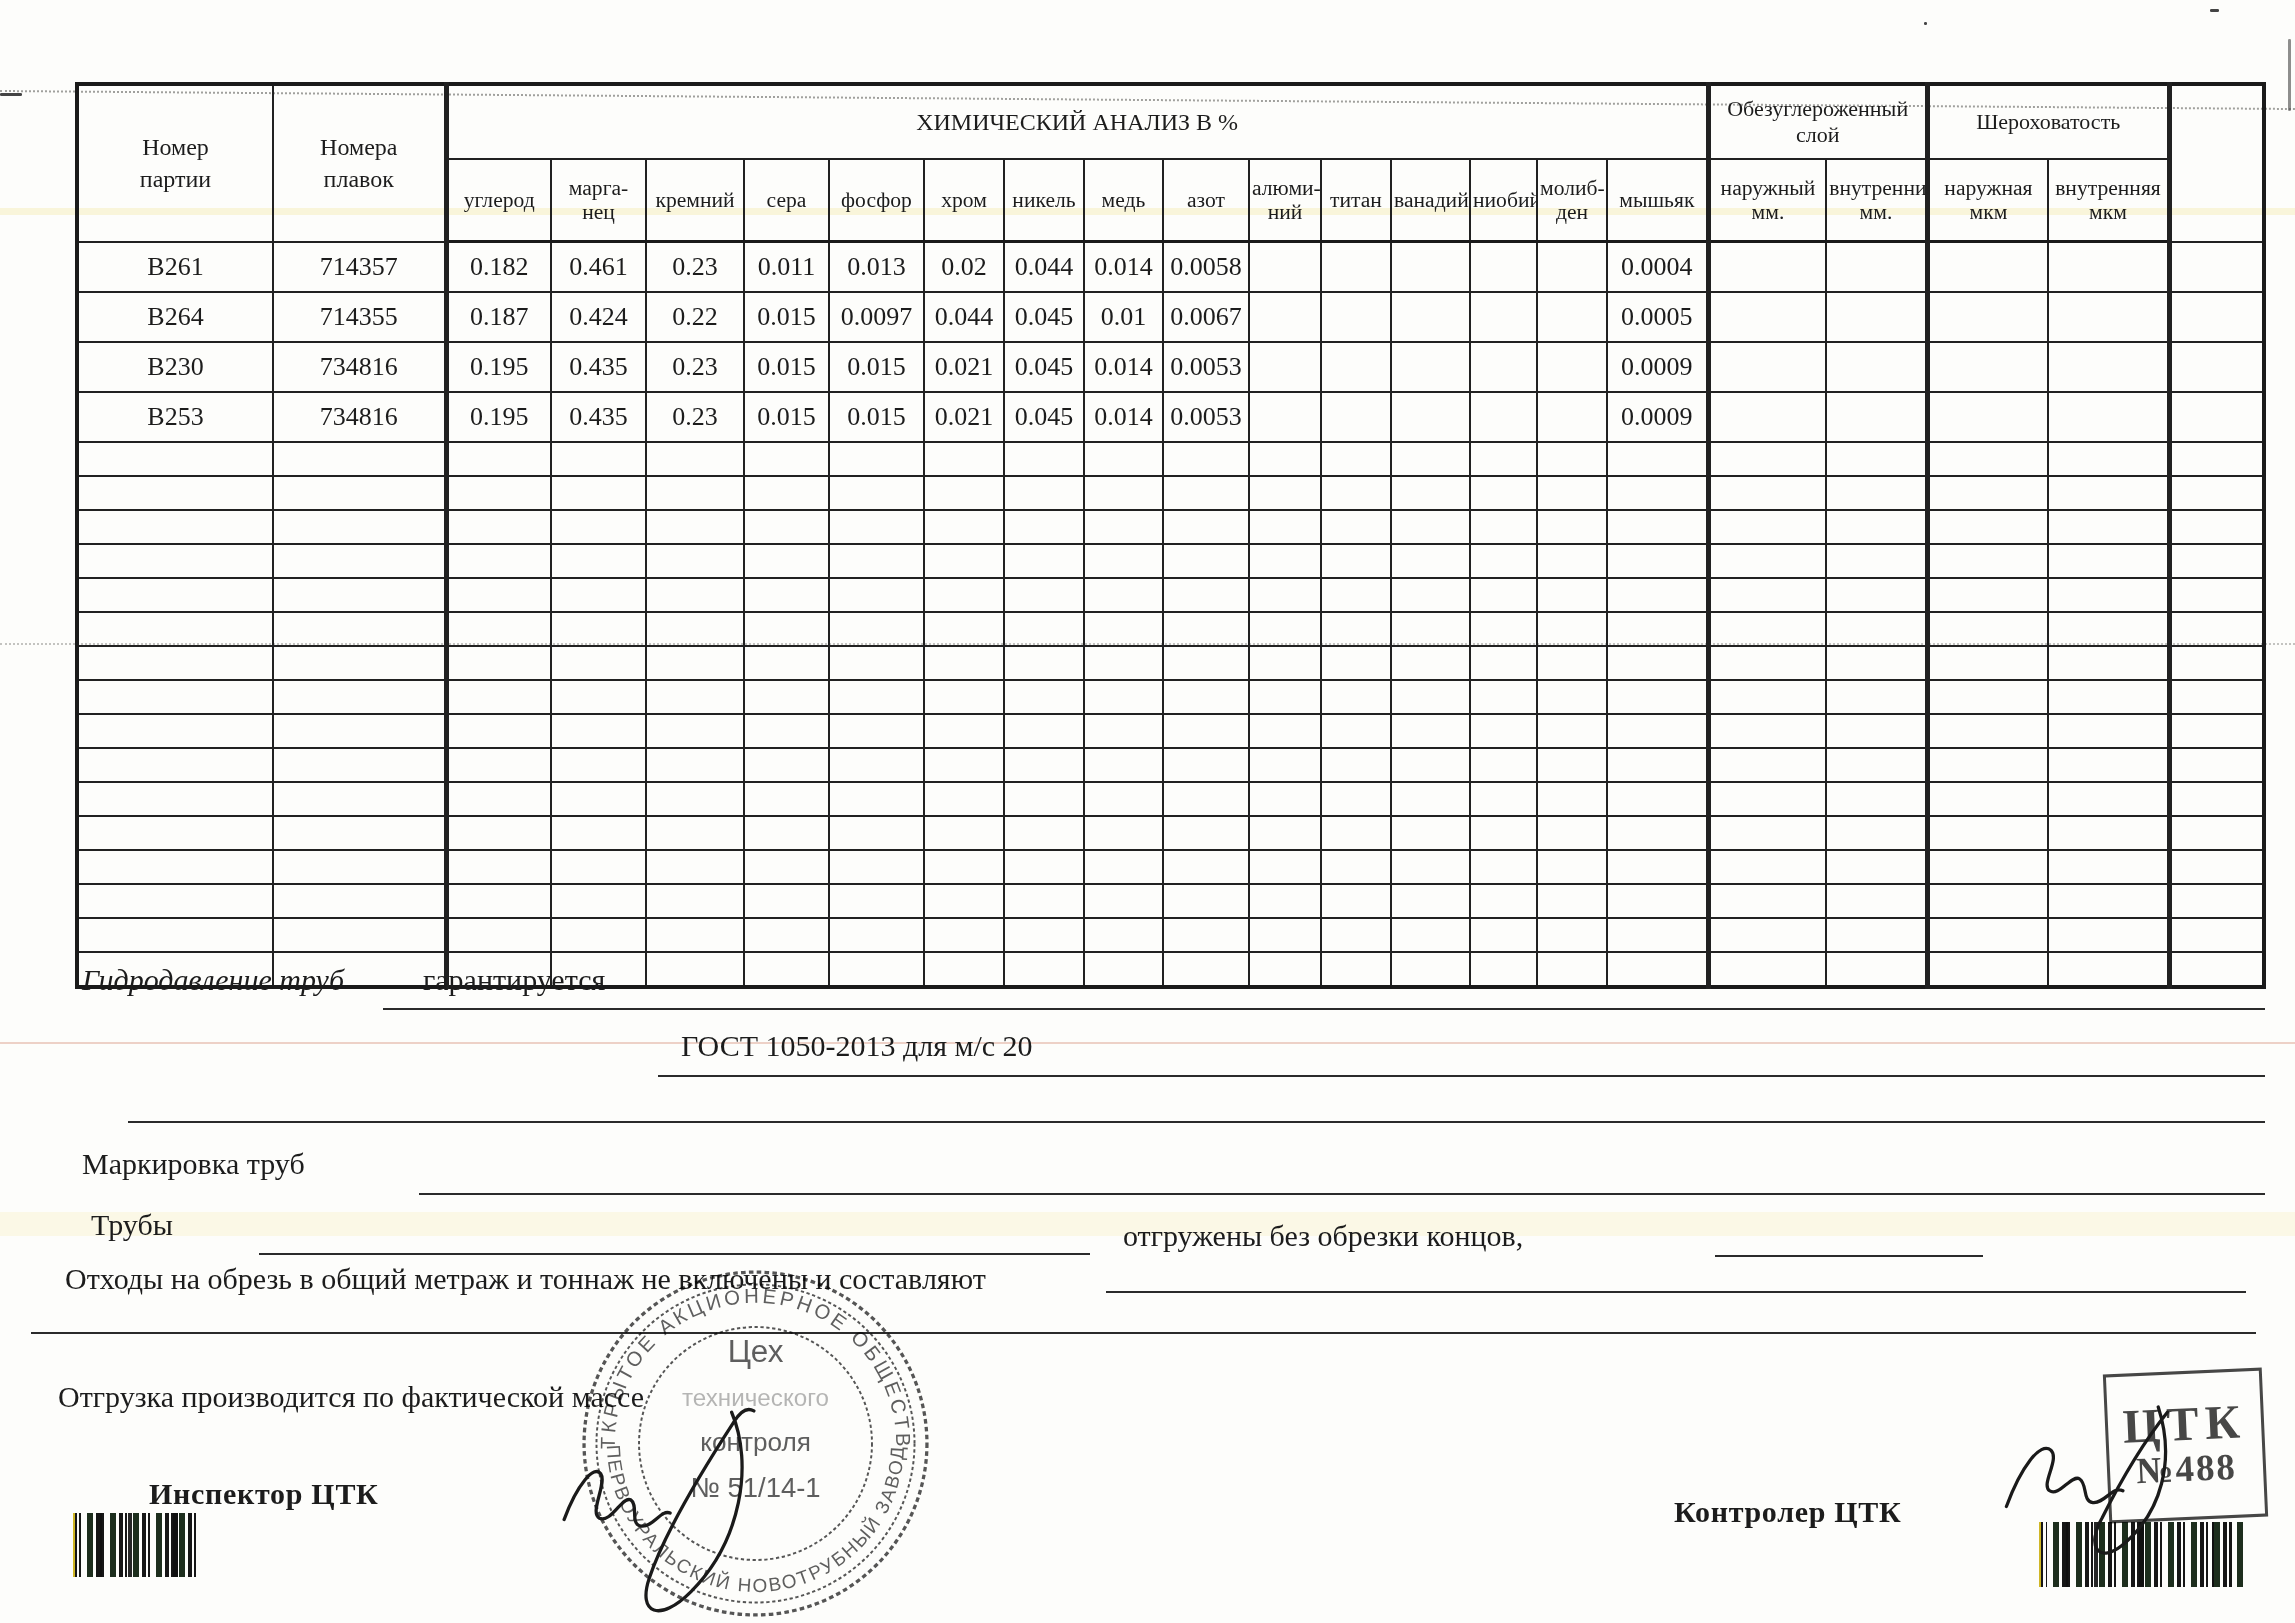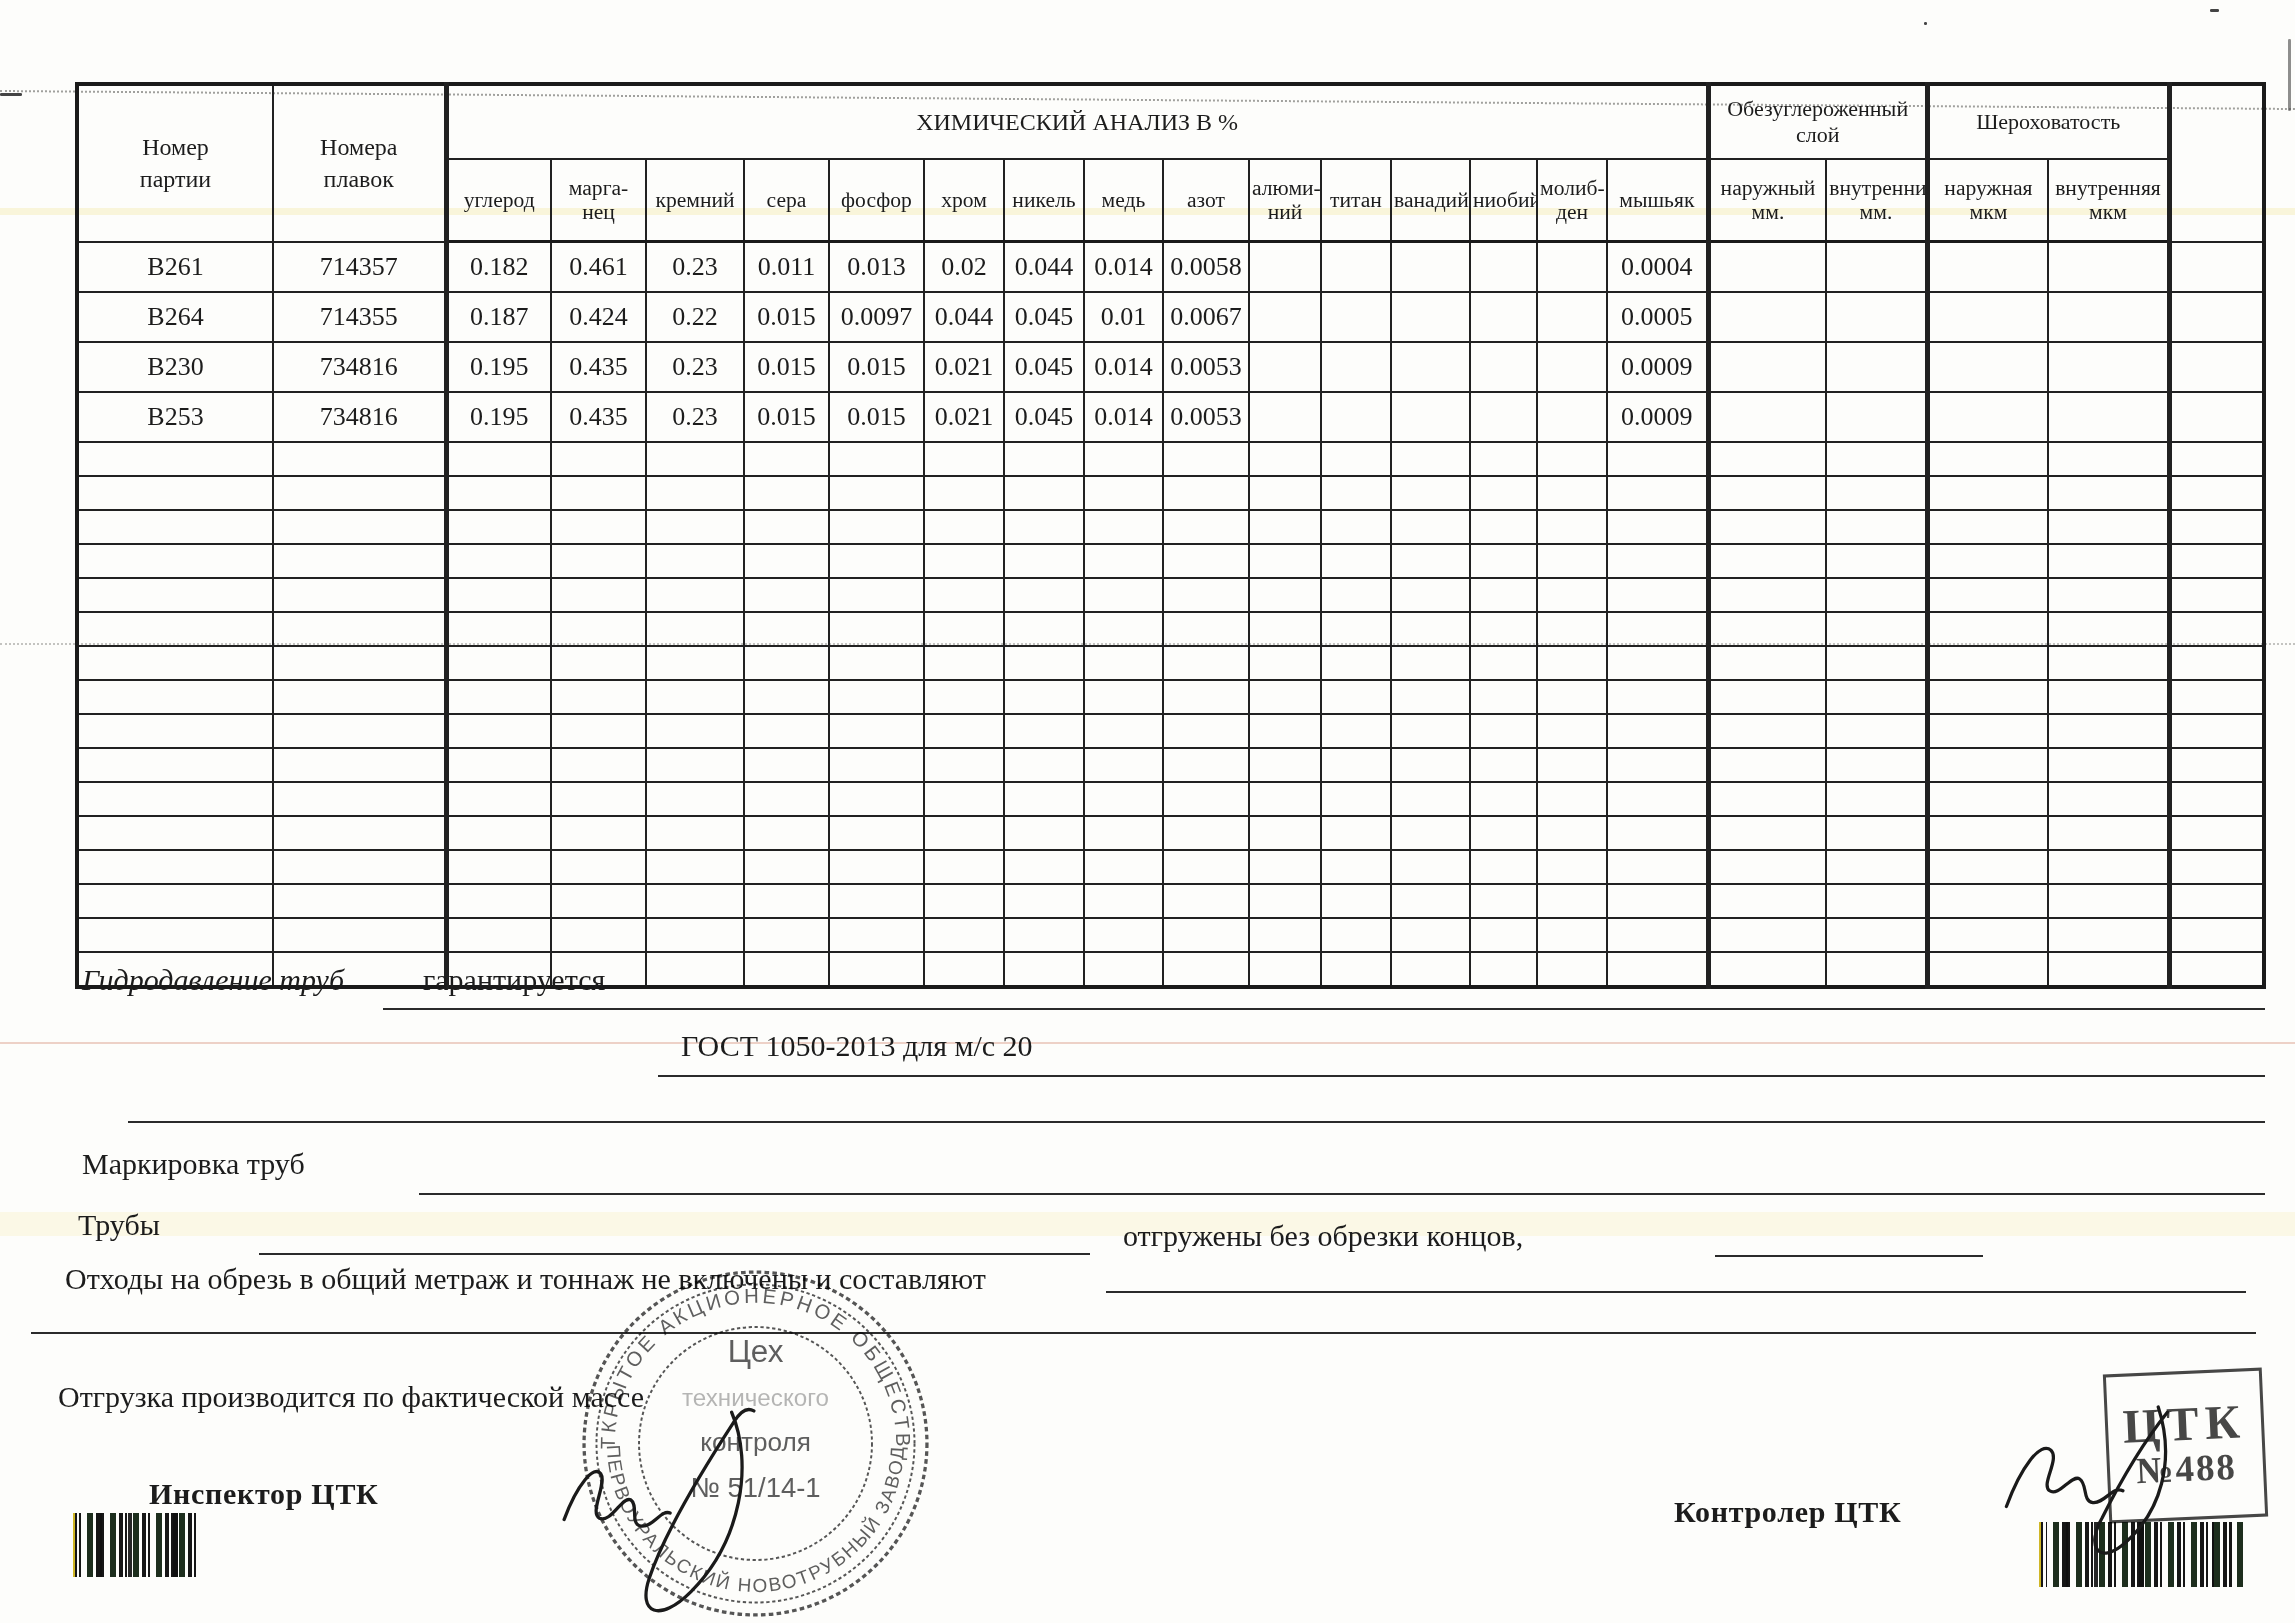--- a/index.html
+++ b/index.html
@@ -639,21 +639,21 @@
   <div class="uline" style="left:383px;top:1008px;width:1882px;"></div>
 
   <div class="val" style="left:681px;top:1029px;">ГОСТ 1050-2013 для м/с 20</div>
   <div class="uline" style="left:658px;top:1075px;width:1607px;"></div>
 
   <div class="uline" style="left:128px;top:1121px;width:2137px;"></div>
 
   <div class="lbl" style="left:82px;top:1147px;">Маркировка труб</div>
   <div class="uline" style="left:419px;top:1193px;width:1846px;"></div>
 
-  <div class="lbl" style="left:78px;top:1208px;">Трубы</div>
+  <div class="lbl" style="left:91px;top:1208px;">Трубы</div>
   <div class="uline" style="left:259px;top:1253px;width:831px;"></div>
   <div class="val" style="left:1123px;top:1219px;">отгружены без обрезки концов,</div>
   <div class="uline" style="left:1715px;top:1255px;width:268px;"></div>
 
   <div class="lbl" style="left:65px;top:1262px;">Отходы на обрезь в общий метраж и тоннаж не включены и составляют</div>
   <div class="uline" style="left:1106px;top:1291px;width:1140px;"></div>
 
   <div class="uline" style="left:31px;top:1332px;width:2225px;border-bottom-width:2px;"></div>
 
   <div class="lbl" style="left:58px;top:1380px;">Отгрузка производится по фактической массе</div>

